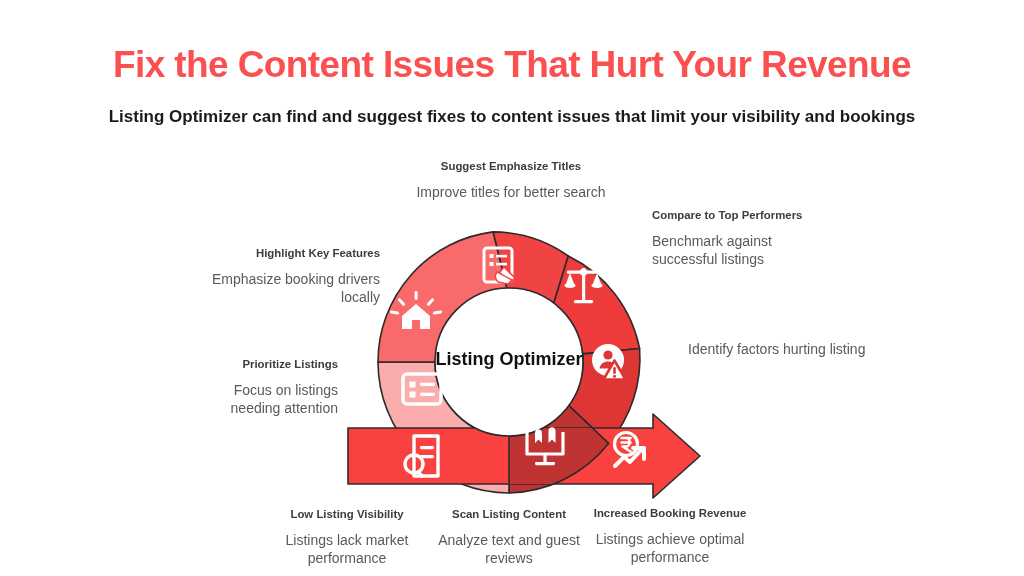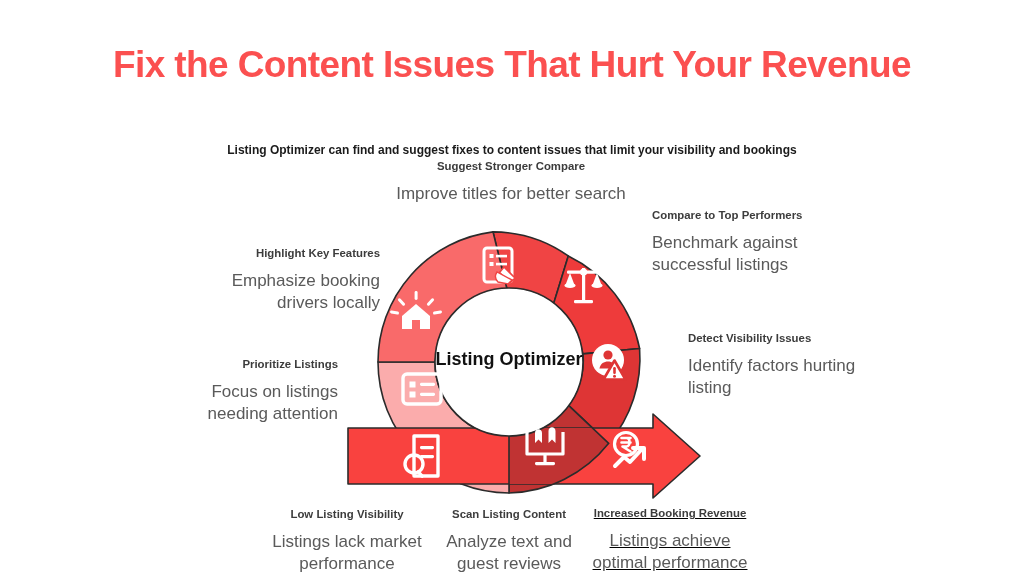--- a/index.html
+++ b/index.html
@@ -25,25 +25,24 @@
     font-weight: 700;
     letter-spacing: -0.6px;
     color: #fb5050;
     white-space: nowrap;
   }
   .subtitle {
     position: absolute;
     left: 0; top: 107px;
     width: 1024px;
     text-align: center;
-    font-size: 12px;
+    font-size: 17px;
     font-weight: 700;
     color: #1b1b1b;
     white-space: nowrap;
-    margin-top: 36px;
   }
 
   
   #stage {
     position: absolute;
     left: 0; top: 0;
     width: 1024px; height: 576px;
   }
   #diagram-svg {
     position: absolute;
@@ -53,38 +52,38 @@
   
   .callout { position: absolute; }
   .callout .c-title {
     font-size: 11.4px;
     font-weight: 700;
     color: #3c3c3c;
     line-height: 1.28;
   }
   .callout .c-desc {
     margin-top: 9px;
-    font-size: 17px;
+    font-size: 14px;
     font-weight: 400;
     color: #5a5a5a;
     line-height: 1.32;
   }
   .align-left   { text-align: left; margin-left: 32px; }
   .align-right  { text-align: right; }
   .align-center { text-align: center; }
 
   
   .cal-suggest    { left: 396px; top: 159px; width: 230px; }
   .cal-compare    { left: 620px; top: 208px; width: 160px; }
   .cal-detect     { left: 656px; top: 331px; width: 190px; }
   .cal-highlight  { left: 205px; top: 246px; width: 175px; }
   .cal-prioritize { left: 185px; top: 357px; width: 153px; }
   .cal-lowvis     { left: 262px; top: 507px; width: 170px; }
   .cal-scan       { left: 424px; top: 507px; width: 170px; text-align: center; }
-  .cal-revenue    { left: 585px; top: 506px; width: 170px; text-decoration: underline; }
+  .cal-revenue    { left: 585px; top: 506px; width: 170px; }
 
   .center-label {
     position: absolute;
     left: 424px; top: 349px;
     width: 170px;
     text-align: center;
     font-size: 18px;
     font-weight: 700;
     color: #111111;
     white-space: nowrap;
@@ -244,31 +243,30 @@
                    C 17.5 6, 17.5 14.5, 13.5 14.5 L 9.5 14.5 L 17.5 19.5" fill="none" stroke="#ffffff" stroke-width="2.6" stroke-linecap="round" stroke-linejoin="round"></path>
           <path d="M 2 34 L 11 25 L 17 30 L 29 17" fill="none" stroke="#ffffff" stroke-width="4" stroke-linecap="round" stroke-linejoin="round"></path>
           <path d="M 20 16 L 31 16 L 31 27" fill="none" stroke="#ffffff" stroke-width="4" stroke-linecap="round" stroke-linejoin="round"></path>
         </g>
       </g>
     </svg>
 
     <div class="center-label">Listing Optimizer</div>
 
     <div class="callout cal-suggest align-center">
-      <div class="c-title">Suggest Stronger Compare</div>
+      <div class="c-title">Suggest Emphasize Titles</div>
       <div class="c-desc">Improve titles for better search</div>
     </div>
 
     <div class="callout cal-compare align-left">
       <div class="c-title">Compare to Top Performers</div>
       <div class="c-desc">Benchmark against successful listings</div>
     </div>
 
     <div class="callout cal-detect align-left">
-      <div class="c-title">Detect Visibility Issues</div>
       <div class="c-desc">Identify factors hurting listing</div>
     </div>
 
     <div class="callout cal-highlight align-right">
       <div class="c-title">Highlight Key Features</div>
       <div class="c-desc">Emphasize booking drivers locally</div>
     </div>
 
     <div class="callout cal-prioritize align-right">
       <div class="c-title">Prioritize Listings</div>

